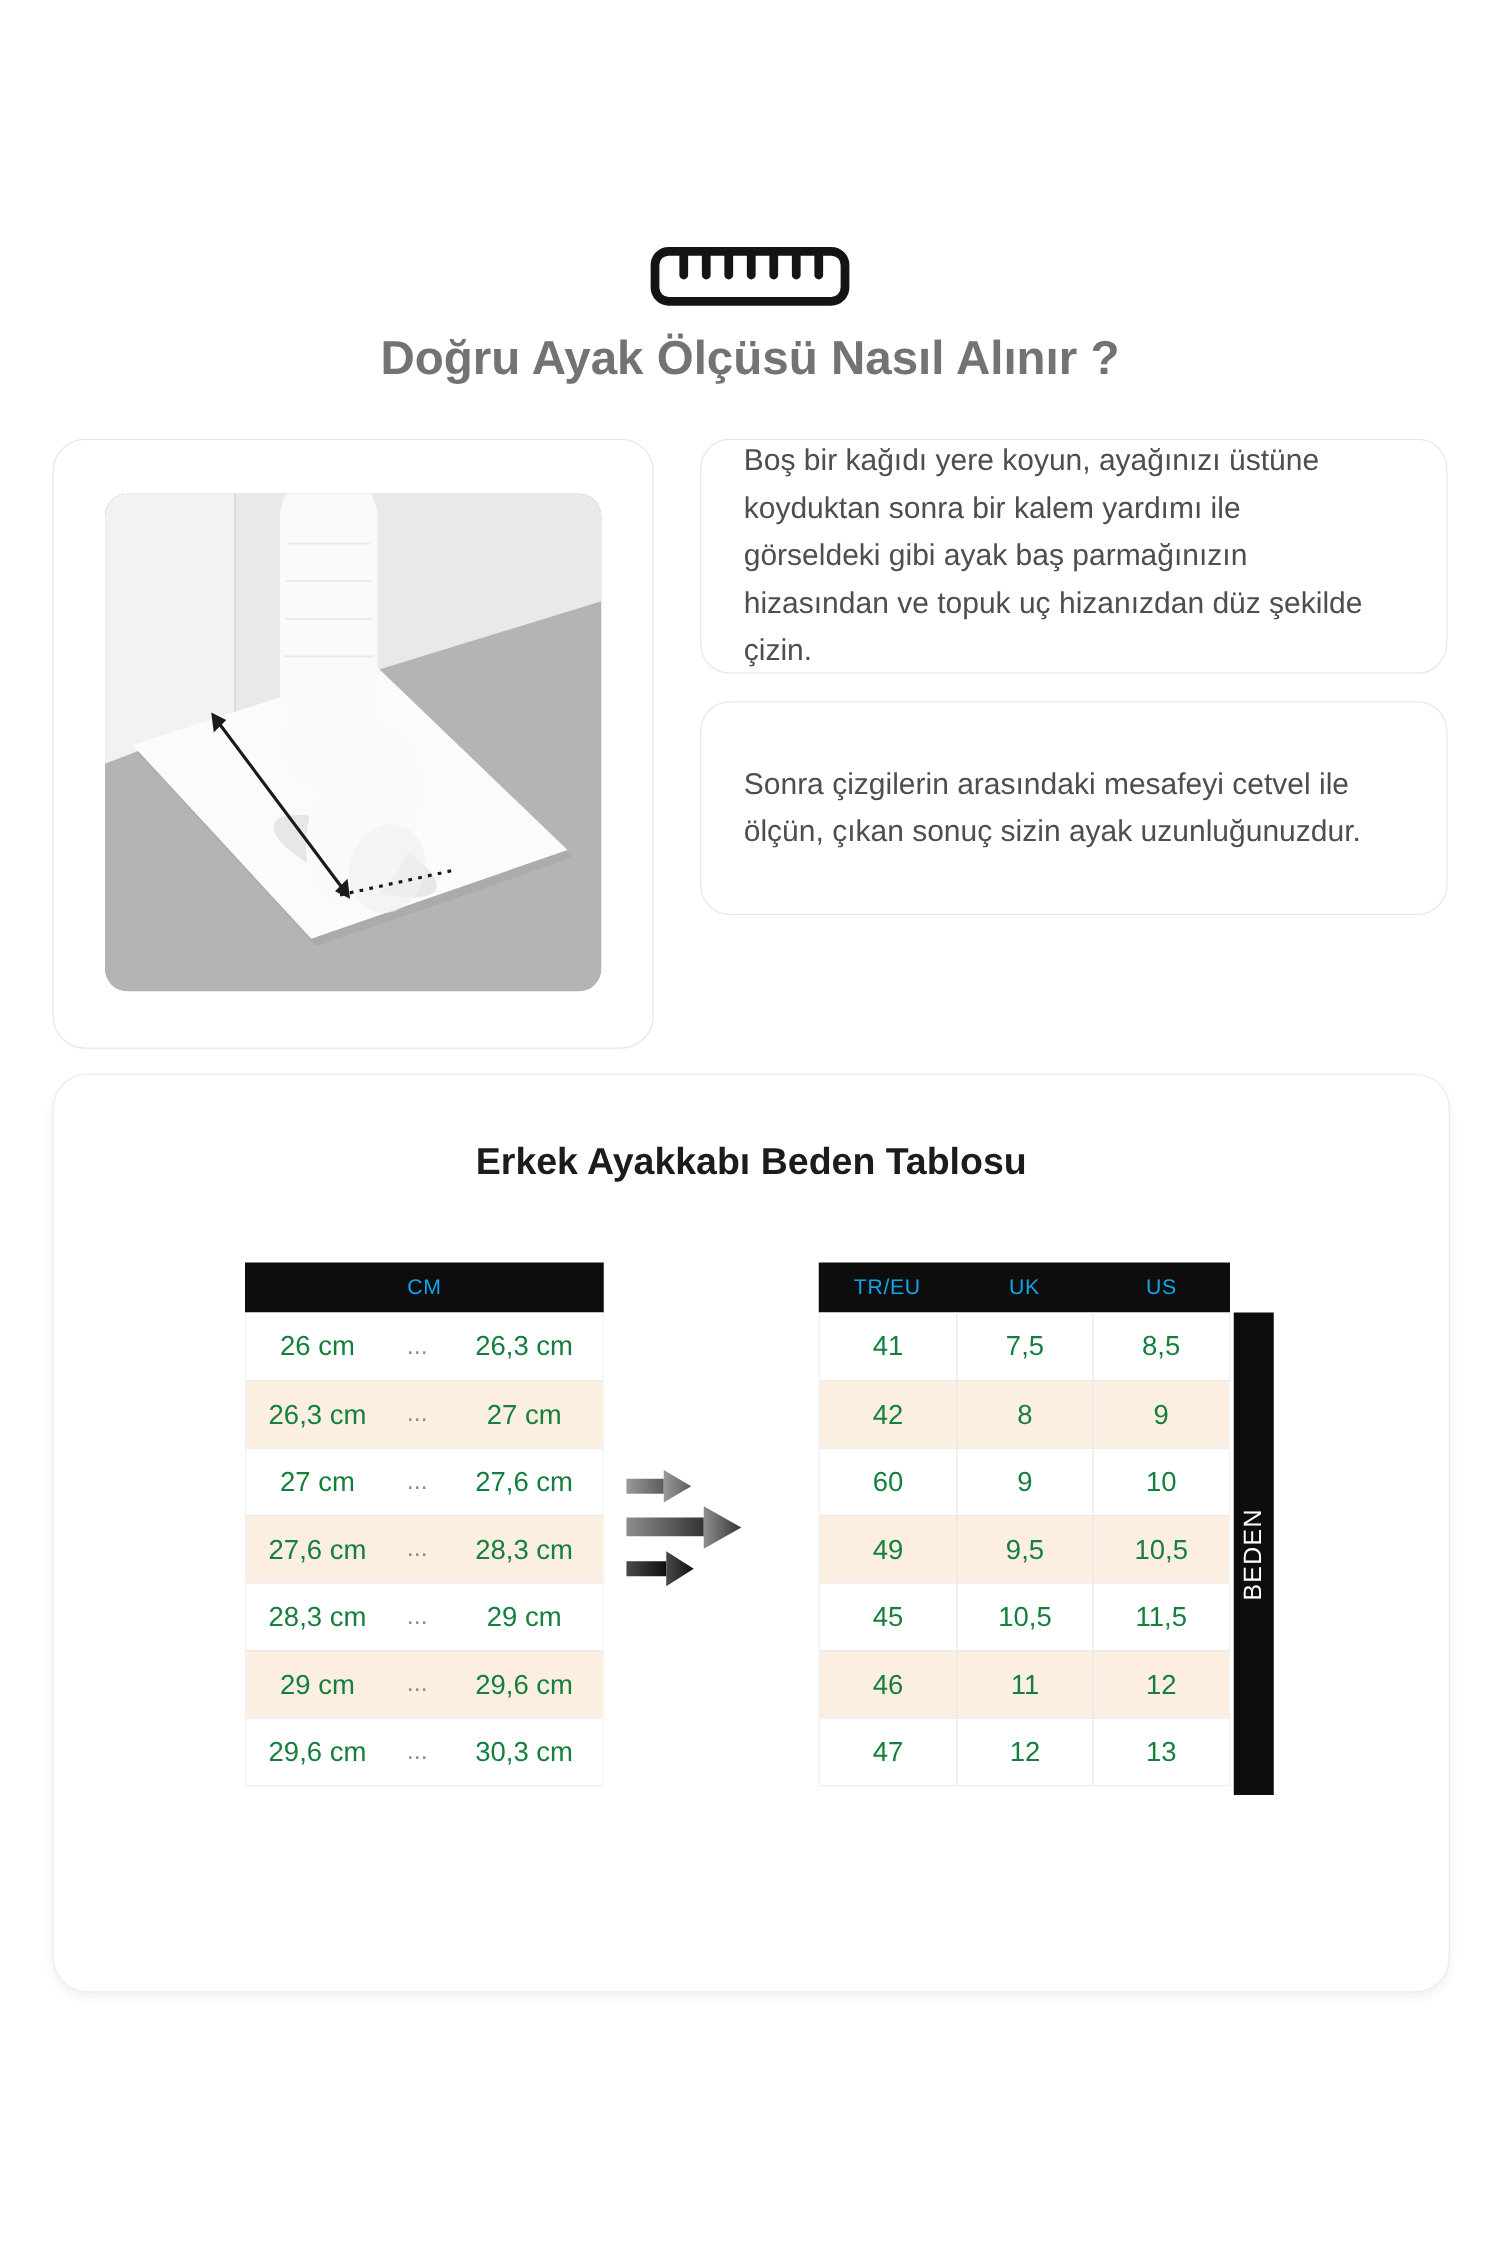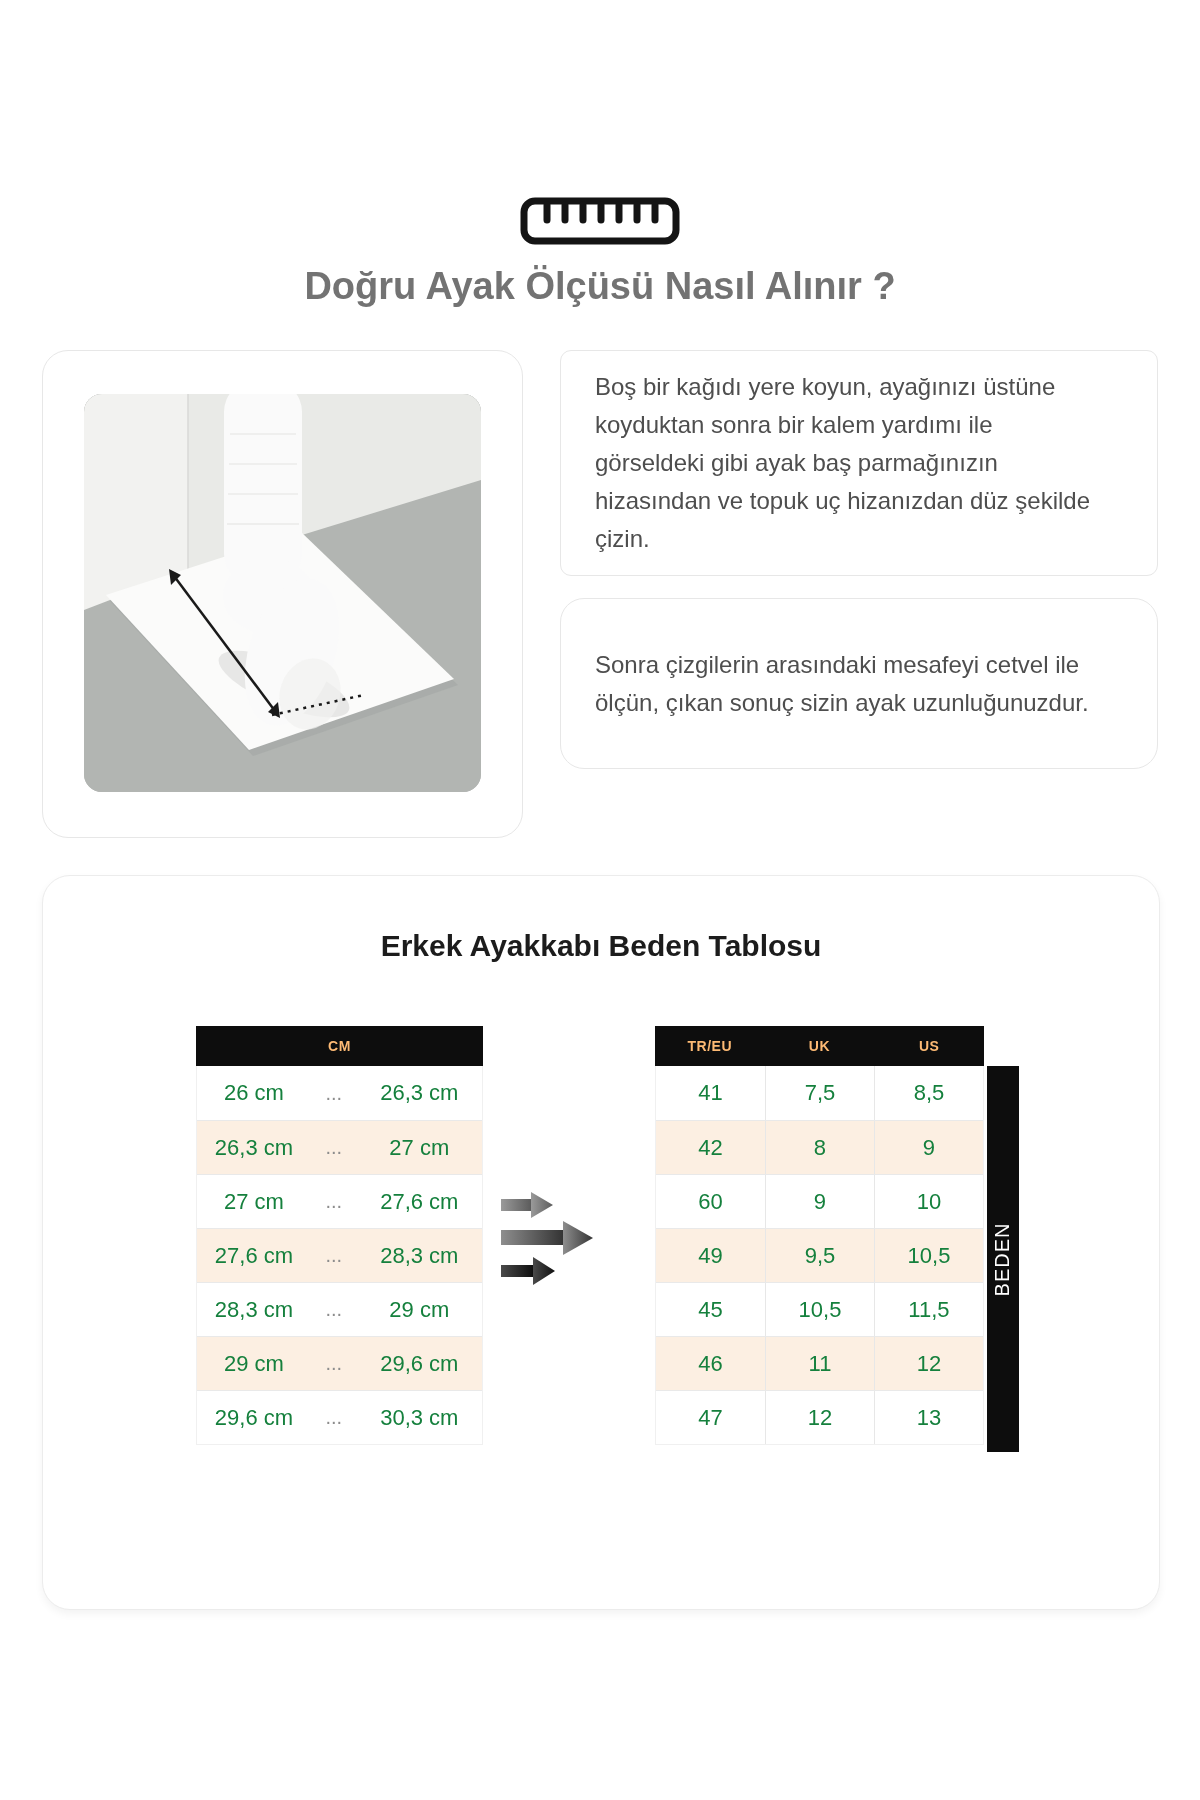--- a/index.html
+++ b/index.html
@@ -10,31 +10,31 @@
   
   .icon-wrap { margin-top:197px; text-align:center; }
   .page-title { margin-top:19px; text-align:center; font-size:38px; line-height:36px; font-weight:bold; color:#737373; }
 
   
   .measure-section { display:flex; margin:46px 42px 0 42px; gap:37px; }
   .photo-card { flex:0 0 481px; height:488px; border:1px solid #e7e7e7; border-radius:26px; background:#fff; padding:43px 41px; }
   .photo { width:397px; height:398px; border-radius:18px; overflow:hidden; background:#b2b5b2; }
   .instructions { flex:1; display:flex; flex-direction:column; gap:22px; }
   .instruction-card { border:1px solid #e7e7e7; border-radius:24px; background:#fff; display:flex; align-items:center; padding:20px 60px 20px 34px; }
-  .instruction-card.c1 { height:226px;border-radius:11px; }
+  .instruction-card.c1 { height:188px; }
   .instruction-card.c2 { height:171px; }
   .instruction-card p { font-size:24px; line-height:38px; color:#4e4e4e; }
 
   
-  .size-card { margin:37px 40px 0 42px; width:1118px; height:735px; border:1px solid #ececec; border-radius:28px; background:#fff; box-shadow:0 4px 8px rgba(0,0,0,0.05); }
+  .size-card { margin:20px 40px 0 42px; width:1118px; height:735px; border:1px solid #ececec; border-radius:28px; background:#fff; box-shadow:0 4px 8px rgba(0,0,0,0.05); }
   .size-card h2 { padding-top:52px; text-align:center; font-size:30px; line-height:36px; font-weight:bold; color:#1c1c1c; }
   .tables-row { display:flex; margin-top:62px; padding-left:153px; align-items:flex-start; }
 
   .cm-table { width:287px; }
-  .table-head { height:40px; background:#0d0d0d; color:#fdba74; display:flex; align-items:center; justify-content:center; font-size:14px; font-weight:700; letter-spacing:0.5px; }
+  .table-head { height:40px; background:#0d0d0d; color:#0ea5e9; display:flex; align-items:center; justify-content:center; font-size:17px; font-weight:400; letter-spacing:0.5px; }
   .t-body { border:1px solid #f0f0f0; border-top:none; }
   .t-row { display:flex; height:54px; background:#fff; }
   .t-row + .t-row { border-top:1px solid #e9e9e9; }
   .t-row:nth-child(even) { background:#fcefe2; }
   .t-row span { display:flex; align-items:center; justify-content:center; font-size:22px; font-weight:500; color:#15803d; }
   .cm-min { flex:0 0 40%; }
   .cm-dots { flex:0 0 16%; color:#8d8d8d !important; font-size:20px !important; }
   .cm-max { flex:0 0 44%; }
 
   .arrows { width:131px; display:flex; justify-content:center; padding-top:162px; }

